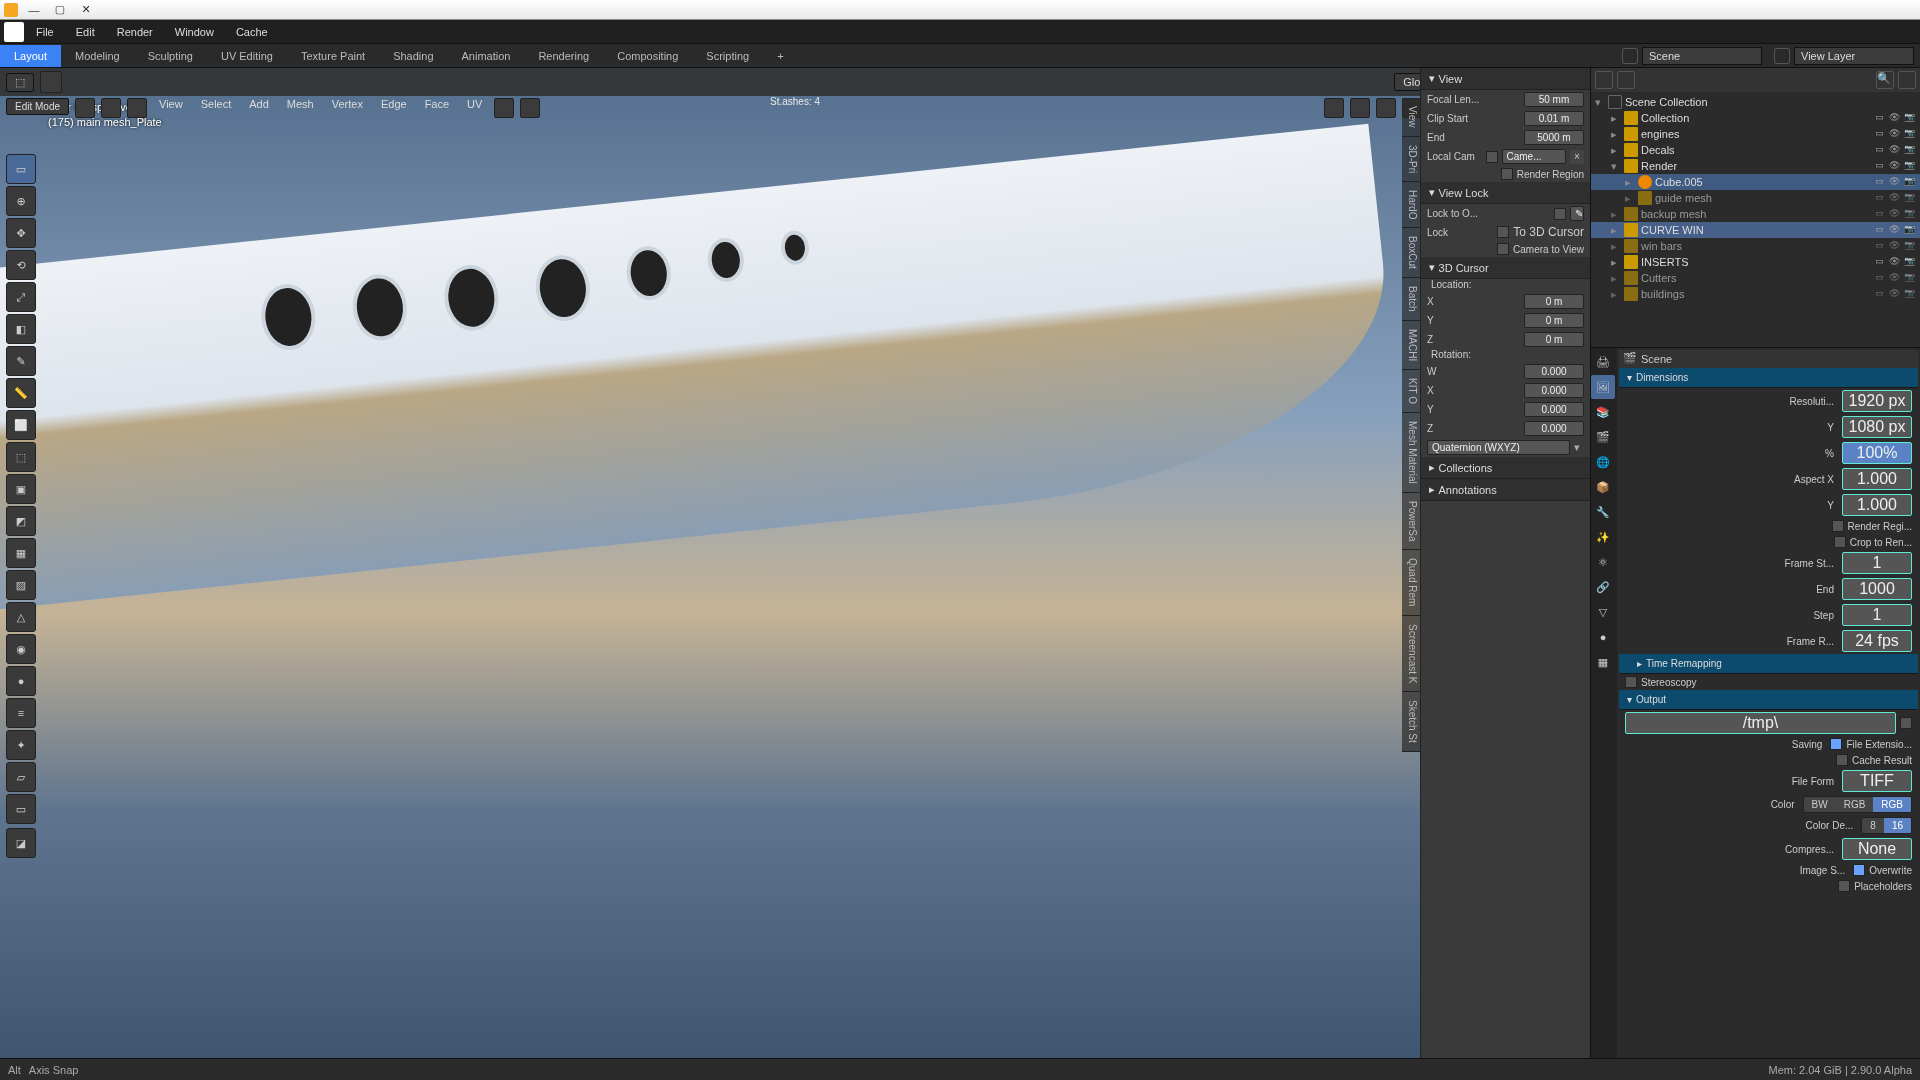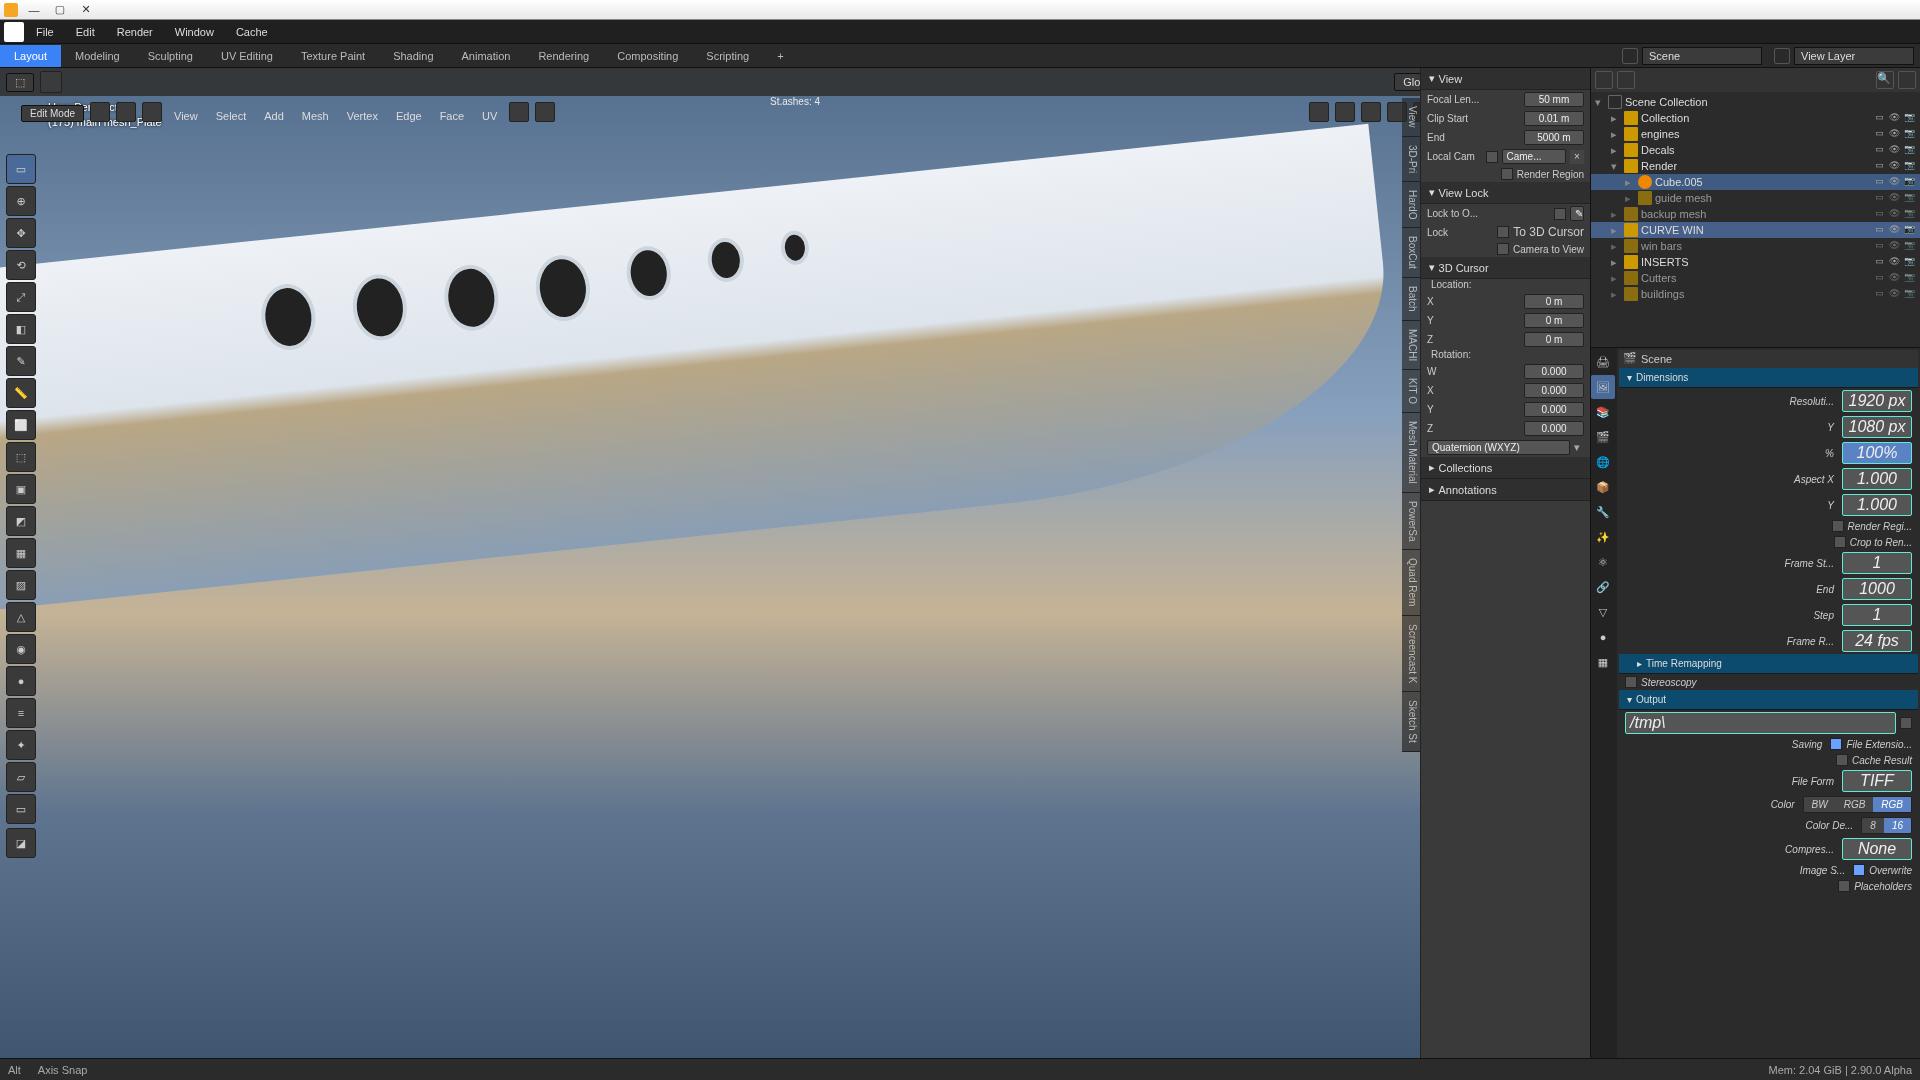--- a/index.html
+++ b/index.html
@@ -65,38 +65,38 @@
 .props{flex:1;display:flex;background:#2b2b2b;overflow:hidden;}
 .props .ptabs{width:26px;background:#232323;display:flex;flex-direction:column;gap:1px;padding:2px 0;}
 .props .ptabs .pt{width:24px;height:24px;display:flex;align-items:center;justify-content:center;border-radius:2px;}
 .props .ptabs .pt.active{background:#4a6a9a;}
 .props .pbody{flex:1;overflow:hidden;padding:2px;}
 .props .pbody .bc{display:flex;align-items:center;gap:4px;padding:2px 4px;background:#333;}
 .props .pbody .bc .ico{width:14px;height:14px;}
 .props .phdr{background:#0c4a6e;padding:4px 8px;color:#ddd;border-bottom:1px solid #1a1a1a;display:flex;align-items:center;font-size:10px;}
 .props .phdr::before{content:"▾";margin-right:4px;}
 .props .phdr.c::before{content:"▸";}
-.props .prow{display:flex;align-items:center;padding:2px 6px;gap:4px;font-style:italic;}
+.props .prow{display:flex;align-items:center;padding:2px 6px;gap:4px;}
 .props .prow .lbl{flex:1;color:#ccc;font-size:10px;text-align:right;padding-right:4px;}
 .props .prow .val{background:#555;border:1px solid #5eead4;color:#eee;padding:1px 4px;min-width:70px;text-align:center;border-radius:2px;font-size:16px;}
 .props .prow .chk{width:12px;height:12px;background:#555;border:1px solid #222;}
 .props .prow .chk.on{background:#6aa3ff;}
 .props .seg{display:flex;border:1px solid #222;border-radius:2px;overflow:hidden;}
 .props .seg span{padding:2px 8px;background:#444;color:#ccc;font-size:10px;}
 .props .seg span.on{background:#5a82c4;color:#fff;}
-.statusbar{position:absolute;bottom:0;left:0;right:0;height:22px;background:#2b2b2b;display:flex;align-items:center;padding:0 8px;gap:17px;border-top:1px solid #111;font-size:10px;color:#aaa;}
+.statusbar{position:absolute;bottom:0;left:0;right:0;height:22px;background:#2b2b2b;display:flex;align-items:center;padding:0 8px;gap:8px;border-top:1px solid #111;font-size:10px;color:#aaa;}
 .statusbar .sp{flex:1;}
 
 .fuselage{position:absolute;left:-50px;top:130px;right:200px;height:340px;background:linear-gradient(180deg,#eef1f5 0%,#dde4ec 45%,#b9a785 50%,#8a9eb4 100%);border-radius:0 0 400px 0/0 0 200px 0;transform:rotate(-6deg);}
 .windowrow{position:absolute;top:190px;left:260px;display:flex;gap:38px;transform:rotate(-6deg);}
 .windowrow .w{width:54px;height:66px;background:#222;border-radius:50%;border:4px solid #ccd4dd;}
 .windowrow .w:nth-child(5){width:44px;height:54px}
 .windowrow .w:nth-child(6){width:36px;height:44px}
 .windowrow .w:nth-child(7){width:28px;height:34px}
-.vp-toolbar2{position:absolute;top:30px;left:0;right:0;height:24px;display:flex;align-items:flex-end;gap:6px;padding:0 21px;z-index:4;}
+.vp-toolbar2{position:absolute;top:30px;left:0;right:0;height:24px;display:flex;align-items:flex-start;gap:6px;padding:0 6px;z-index:4;}
 .vp-toolbar2 .sel2{background:#3b3b3b;border:1px solid #111;color:#ddd;padding:2px 8px;border-radius:2px;font-size:10px;}
 .vp-toolbar2 .btn2{width:20px;height:20px;background:#3b3b3b;border:1px solid #222;border-radius:2px;}
 .vp-toolbar2 .sp{flex:1;}
 .stash{position:absolute;top:28px;left:50%;transform:translateX(-50%);color:#e9e9e9;font-size:10px;z-index:3;}
 </style>
 </head>
 <body>
 
 <div class="titlebar">
   <div class="app-icon"></div>
@@ -549,21 +549,21 @@
           </div>
 
         <div class="phdr c" style="padding-left:18px">Time Remapping</div>
         <div class="prow">
             <div class="chk"></div>
             <div style="font-size:10px">Stereoscopy</div>
           </div>
 
         <div class="phdr">Output</div>
         <div class="prow">
-            <div class="val" style="flex:1;text-align:left">/tmp\</div>
+            <div class="val" style="flex:1;text-align:center">/tmp\</div>
             <div class="chk"></div>
           </div>
         <div class="prow">
             <div class="lbl">Saving</div>
             <div class="chk on"></div>
             <div style="font-size:10px">File Extensio...</div>
           </div>
         <div class="prow">
             <div class="lbl"></div>
             <div class="chk"></div>

